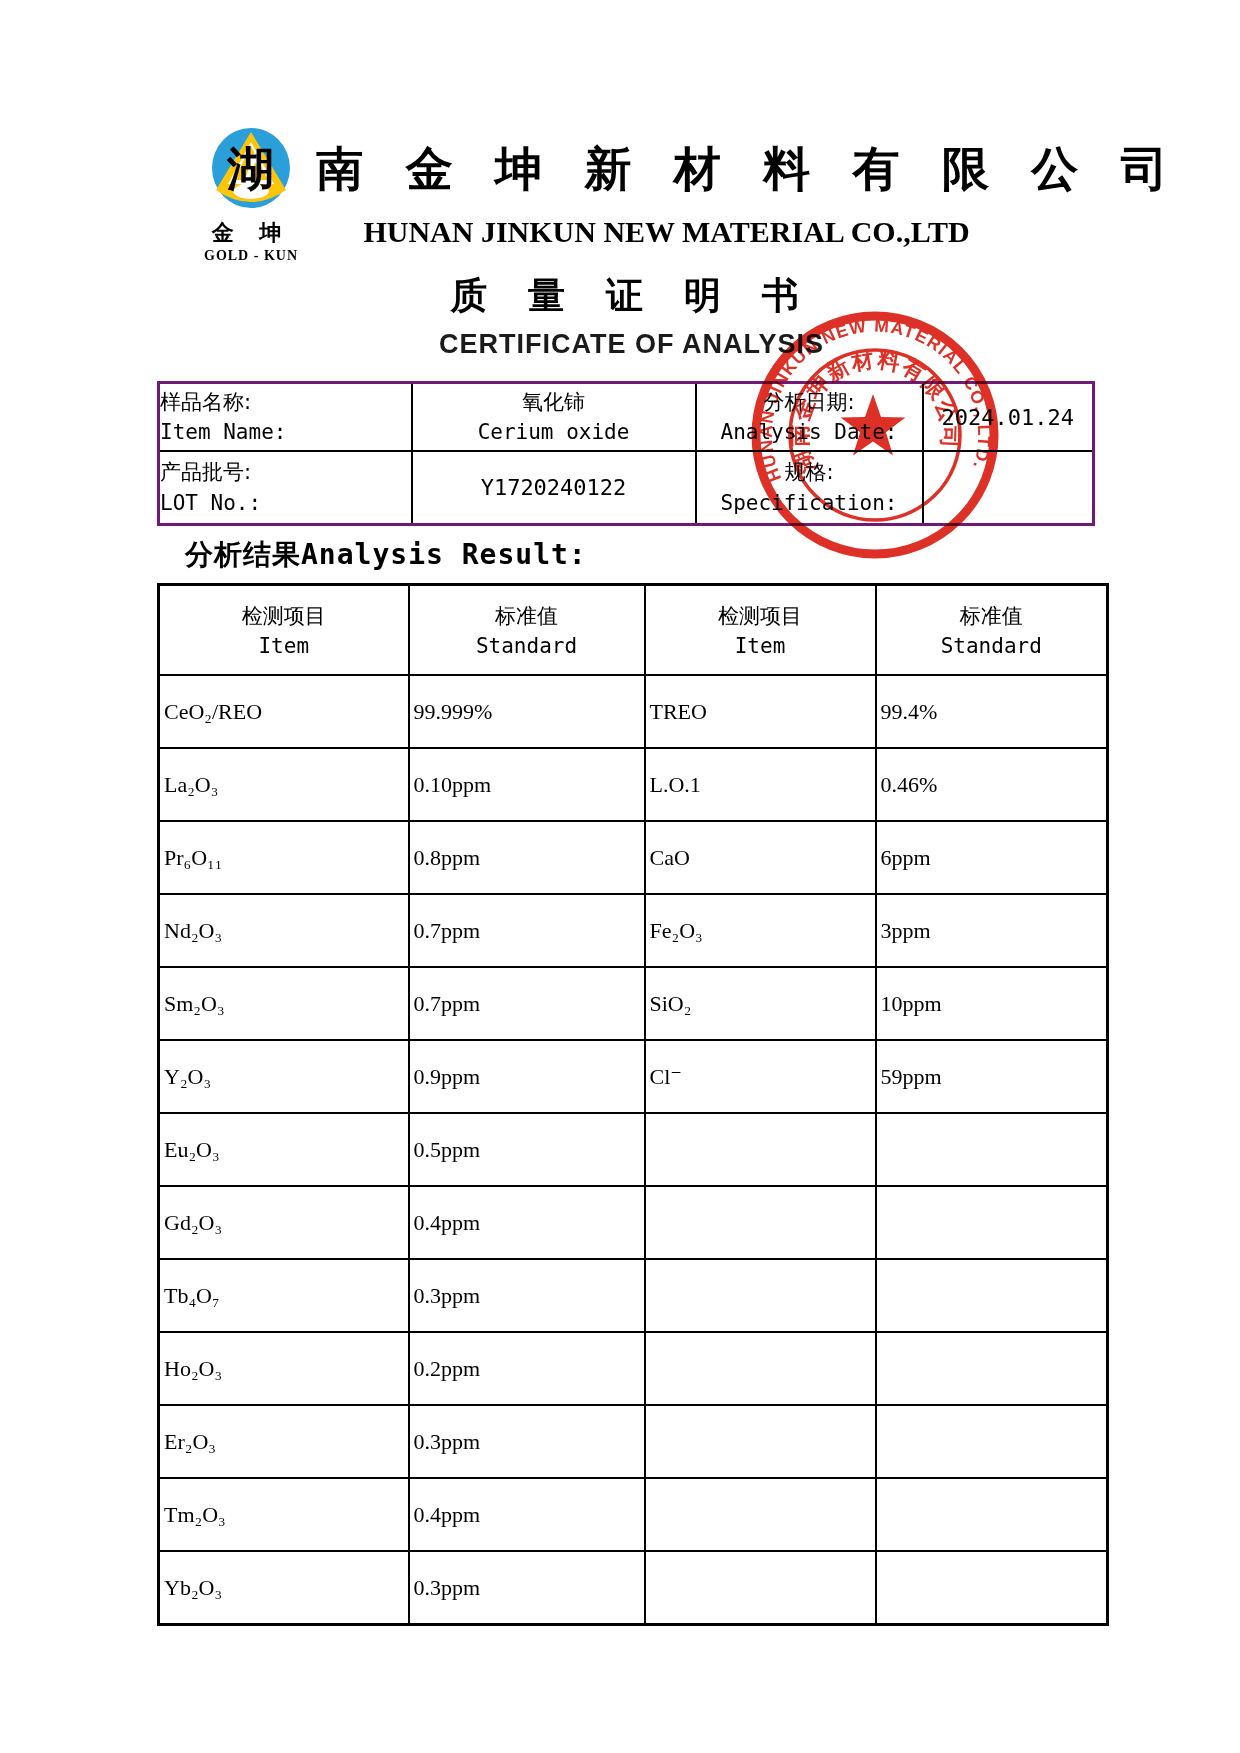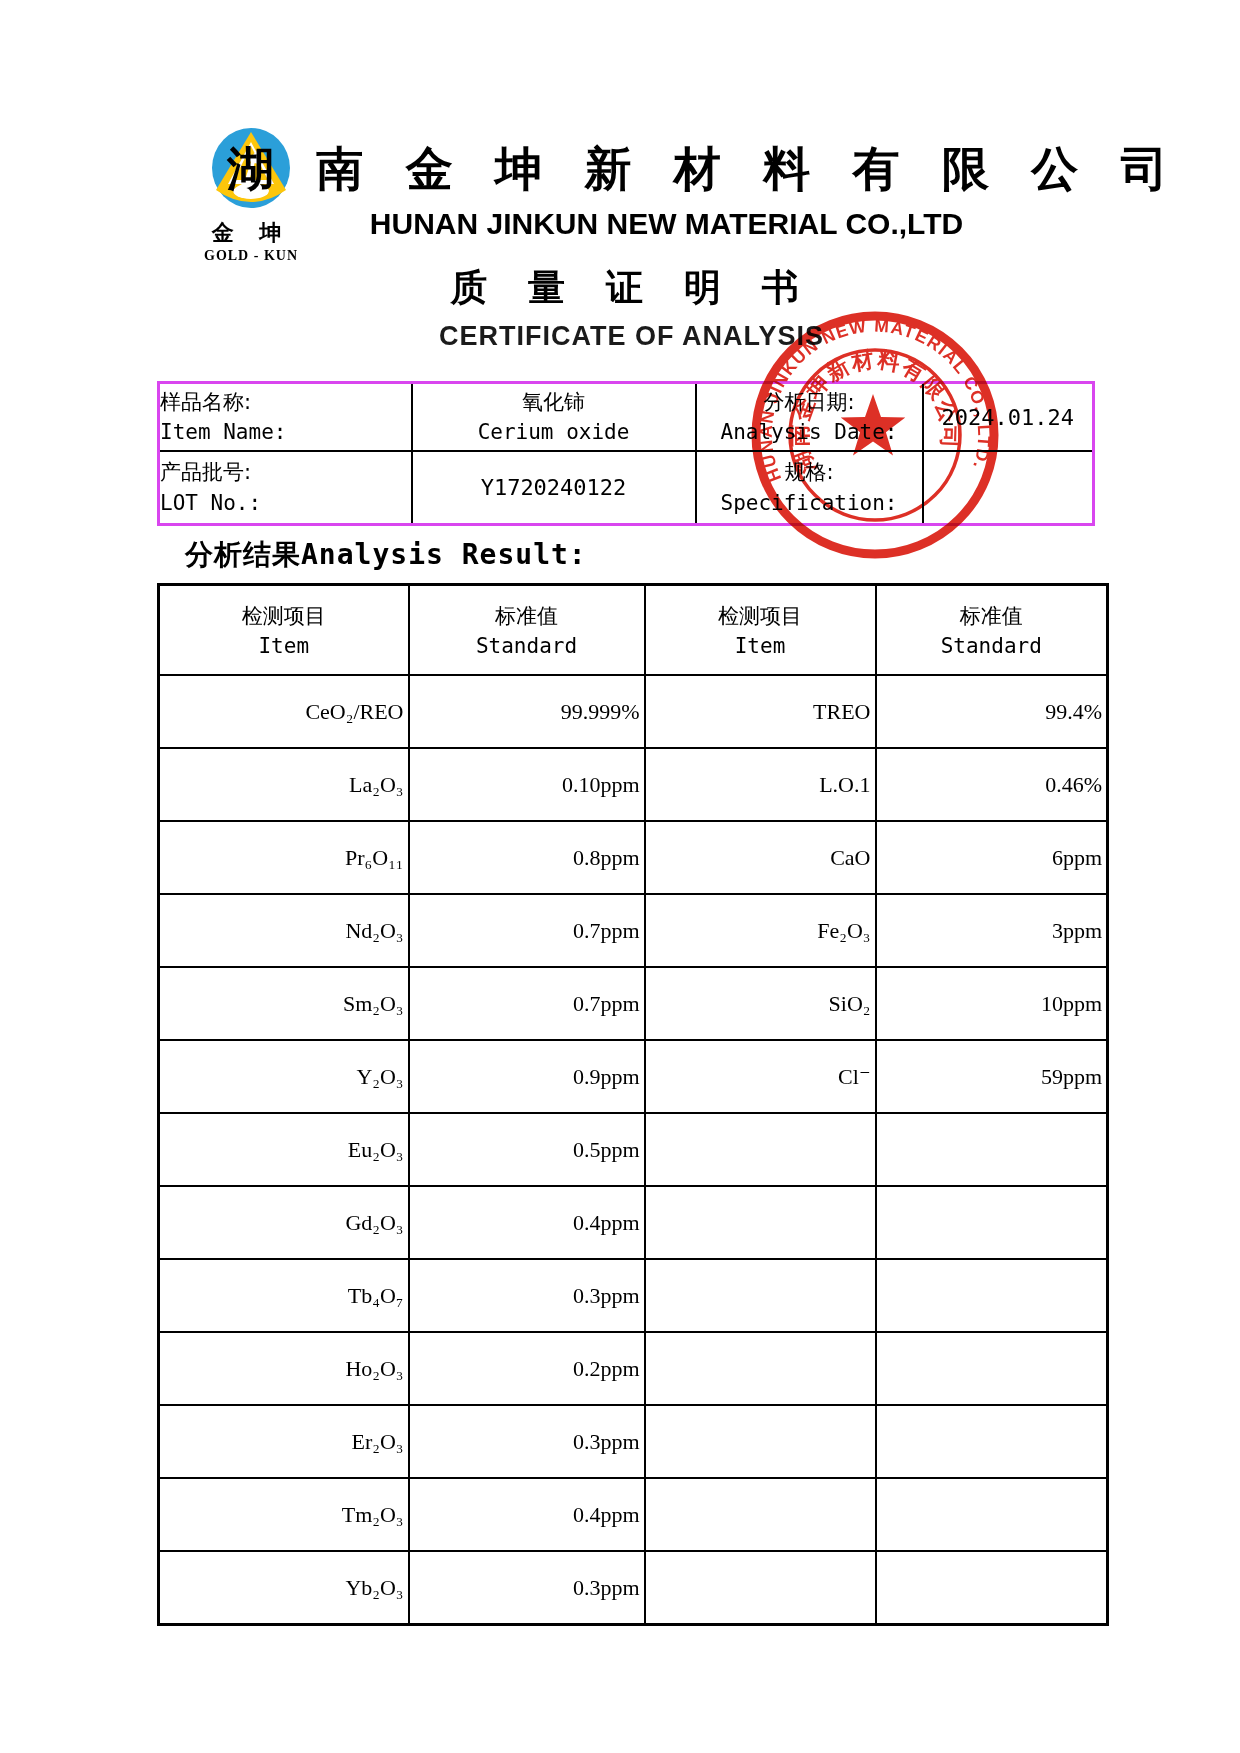--- a/index.html
+++ b/index.html
@@ -17,40 +17,40 @@
   .logo .logo-en{font-size:14px;font-weight:bold;letter-spacing:1px;font-family:"Liberation Serif",serif;}
   .titles{position:absolute;left:157px;top:138px;width:949px;text-align:center;}
   .title-cn{
     padding-left:70px;
     font-size:47px;font-weight:bold;letter-spacing:13px;
     font-family:"DejaVu Serif","Liberation Serif",serif;
     white-space:nowrap;
   }
   .title-en{
     padding-left:70px;
-    margin-top:6px;
+    margin-top:14px;
     font-size:30px;font-weight:bold;letter-spacing:0px;
-    font-family:Liberation Sans, sans-serif;
+    font-family:Liberation Serif, serif;
     white-space:nowrap;
   }
   .doc-title-cn{
     margin-top:22px;
     font-size:37px;font-weight:bold;letter-spacing:14px;
     font-family:"DejaVu Serif","Liberation Serif",serif;
   }
   .doc-title-en{
     margin-top:8px;
     font-size:27px;font-weight:bold;letter-spacing:1px;color:#1b1b1b;
     font-family:"Liberation Sans",sans-serif;
   }
   
   table{border-collapse:collapse;table-layout:fixed;}
   .info-table{position:absolute;left:157px;top:381px;width:935px;}
   .info-table td{border:2px solid #000;vertical-align:middle;padding:0;}
-  .info-table{border:3px solid #d946ef;}
+  .info-table{border:3px solid #701a75;}
   .info-table tr.r1 td{height:66px;}
   .info-table tr.r2 td{height:71px;}
   .cell-2line{line-height:1.45;}
   .lbl-cn{font-size:21px;font-family:"DejaVu Sans","Liberation Sans",sans-serif;}
   .lbl-en{font-size:21px;font-family:"DejaVu Sans Mono",monospace;}
   .cell-left{text-align:left;padding-left:26px;}
   .cell-center{text-align:center;}
   .val-mono{font-size:22px;font-family:"DejaVu Sans Mono",monospace;text-align:center;}
   
   .section-title{
@@ -60,21 +60,21 @@
     letter-spacing:1px;
   }
   
   .analysis-table{position:absolute;left:157px;top:583px;width:949px;border:3px solid #000;}
   .analysis-table th,.analysis-table td{border:2px solid #000;vertical-align:middle;padding:4px;}
   .analysis-table thead th{height:80px;font-weight:normal;}
   .analysis-table tbody td{height:63px;}
   .hdr-cn{font-size:21px;font-family:"DejaVu Sans","Liberation Sans",sans-serif;}
   .hdr-en{font-size:21px;font-family:"DejaVu Sans Mono",monospace;margin-top:4px;}
   .analysis-table td.val{
-    text-align:right;
+    text-align:left;
     font-size:22px;
     font-family:"Liberation Serif","DejaVu Serif",serif;
   }
   
   .stamp{
     position:absolute;left:725px;top:285px;width:300px;height:300px;
     mix-blend-mode:multiply;opacity:0.95;pointer-events:none;
   }
 </style>
 </head>

